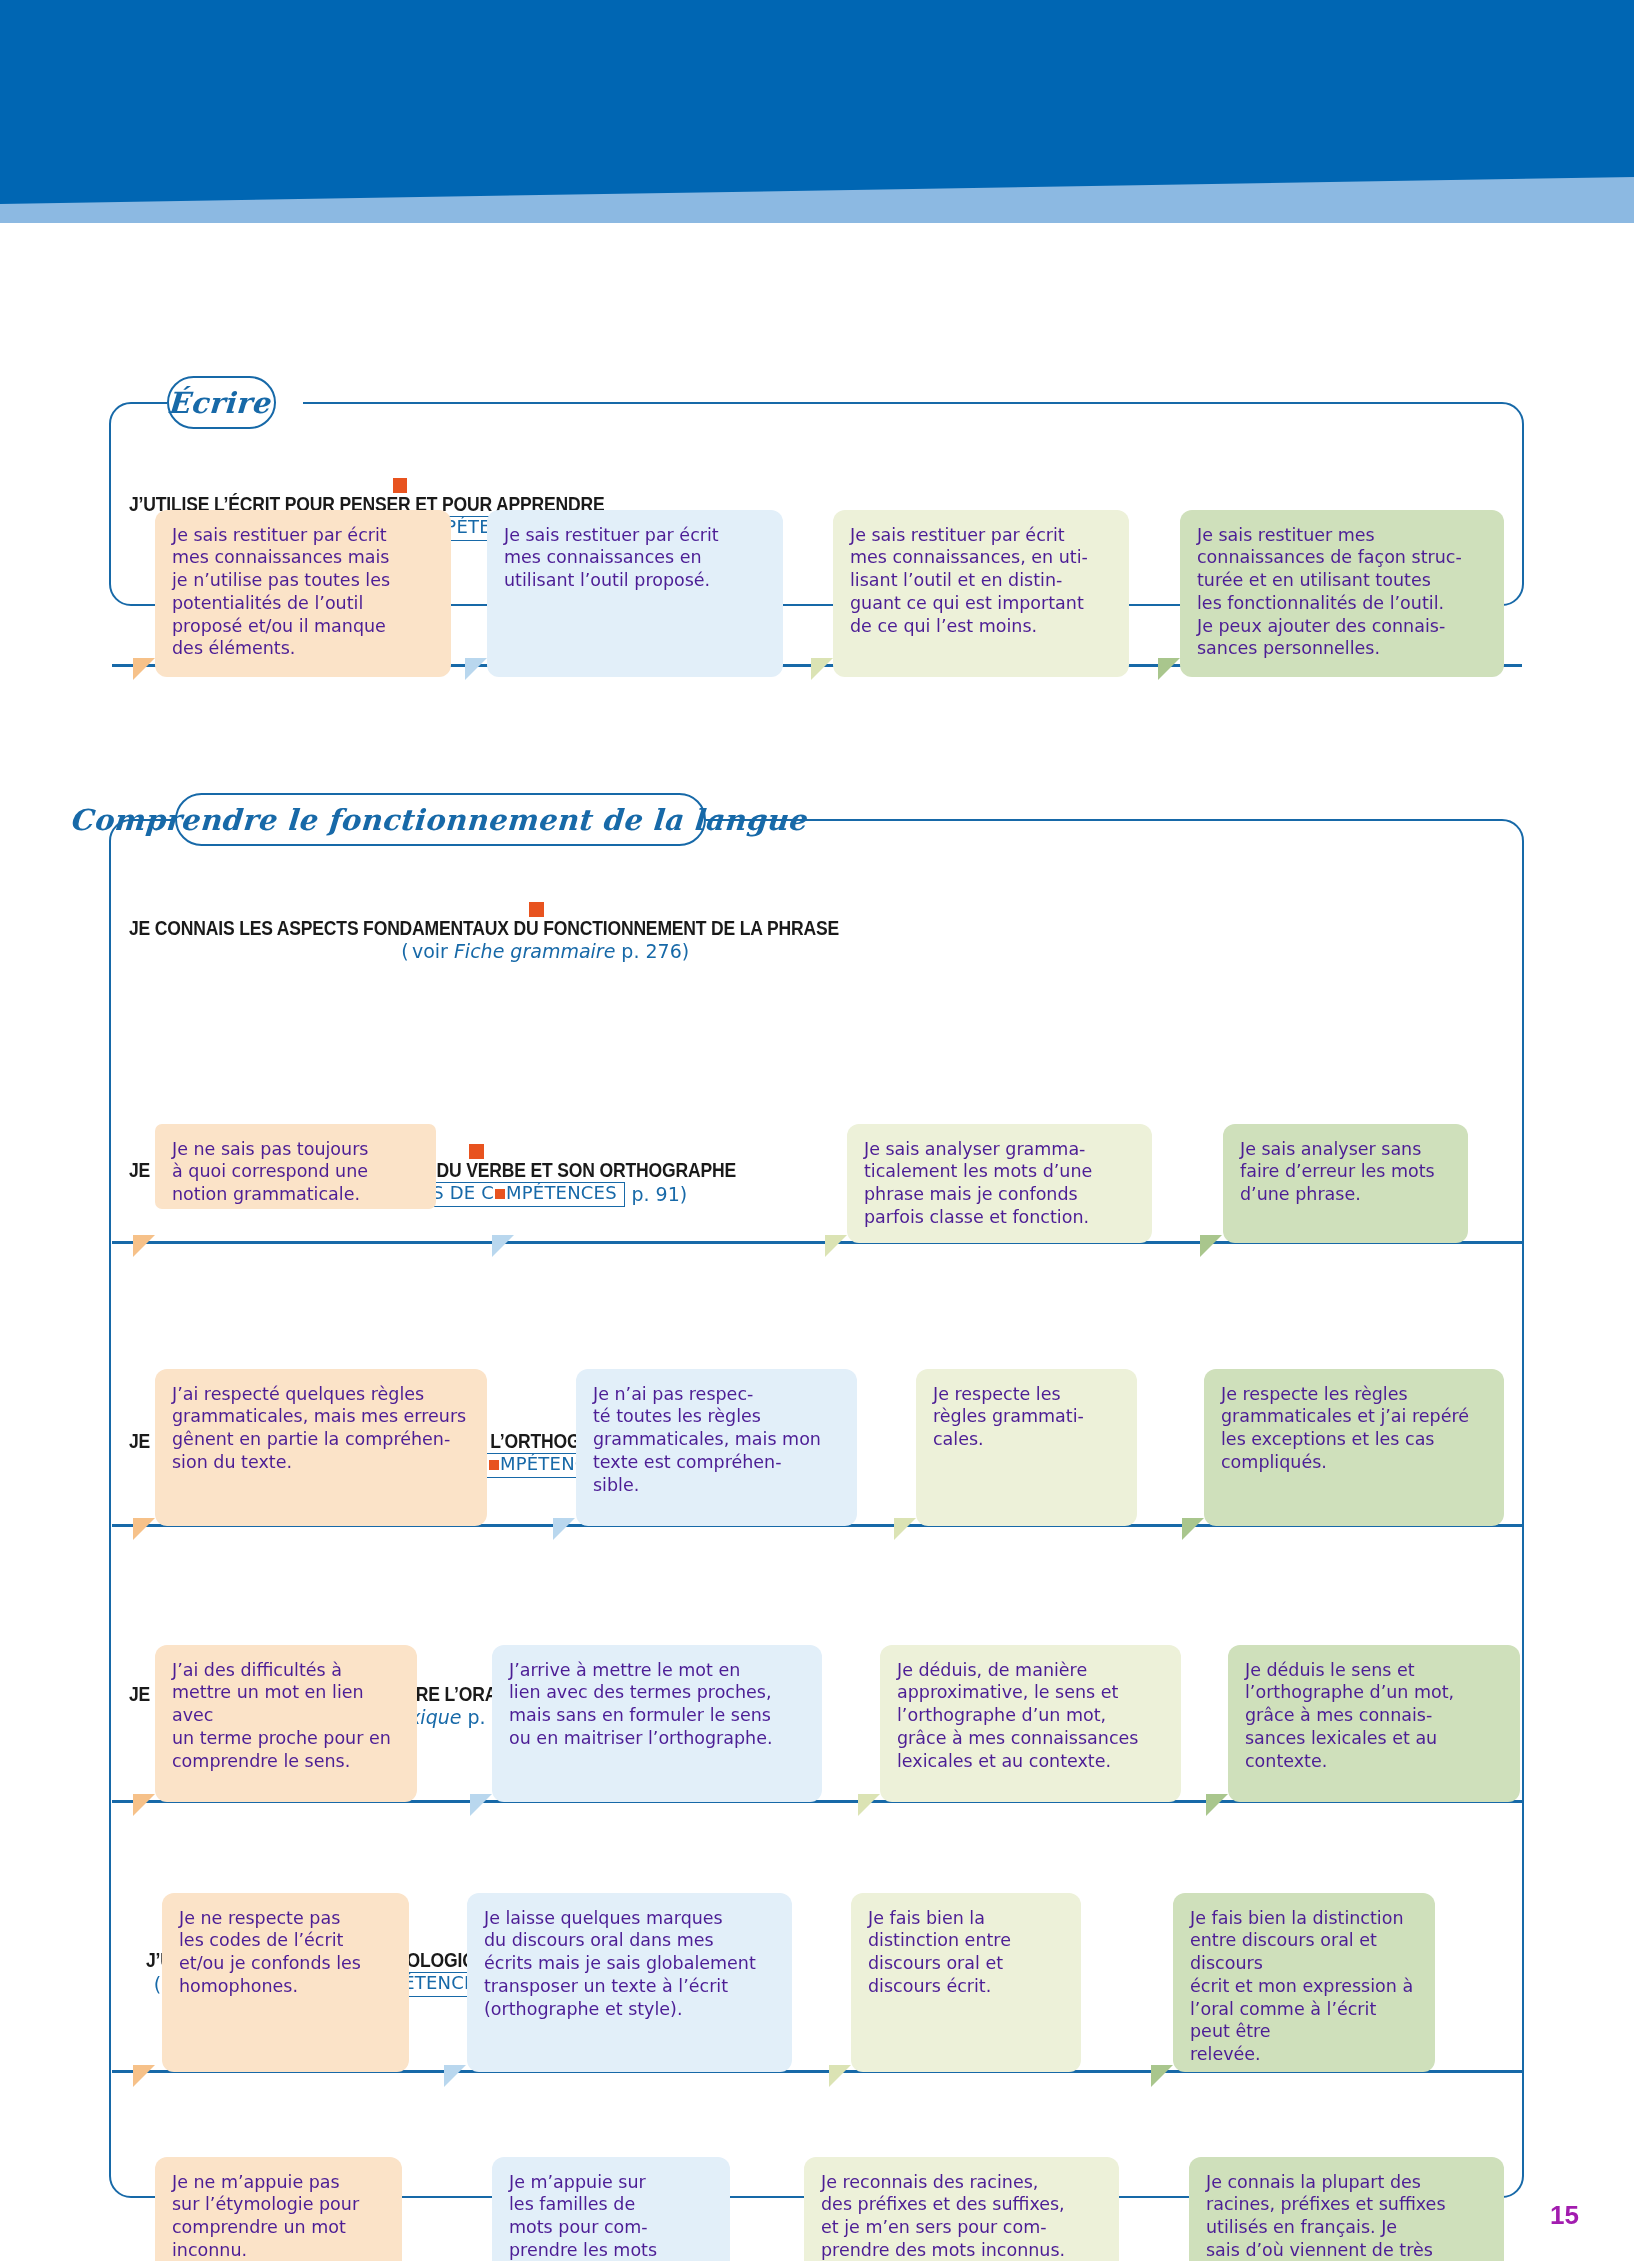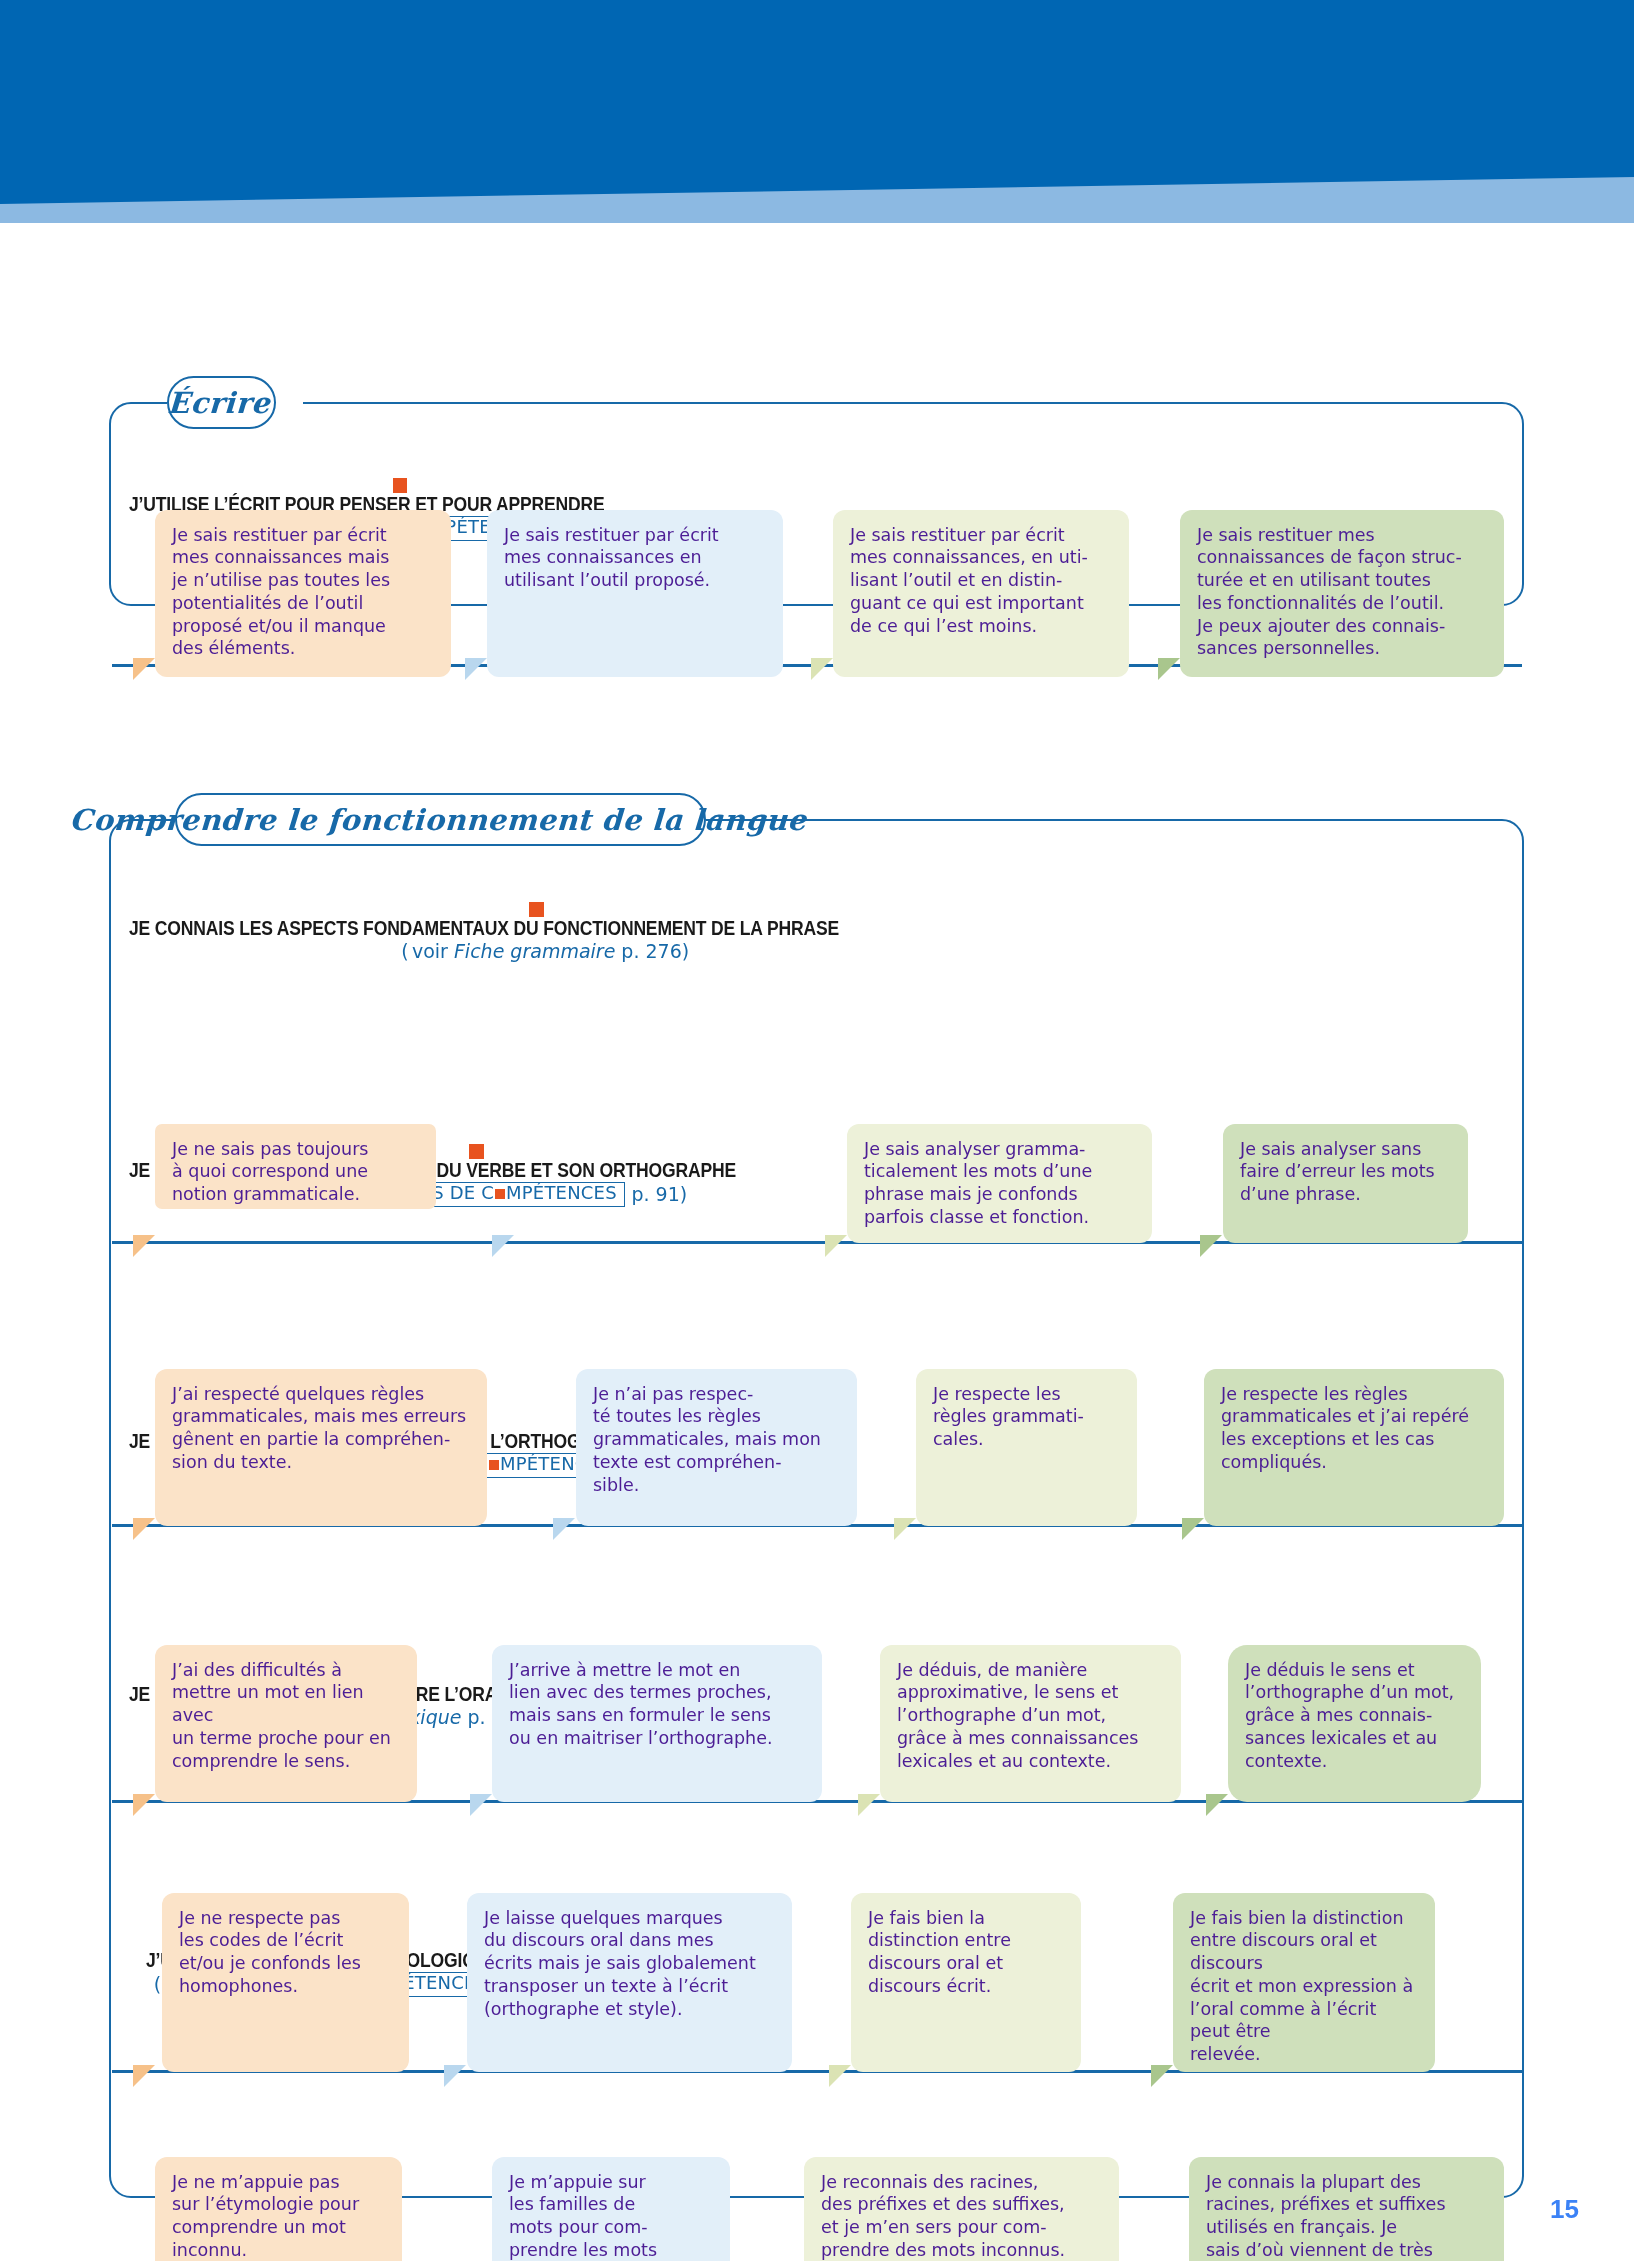--- a/index.html
+++ b/index.html
@@ -179,25 +179,25 @@
     position: absolute;
     height: 2.6px;
     background: #1769a8;
     z-index: 1;
   }
 
   
   .folio {
     position: absolute;
     right: 56px;
-    bottom: 36px;
+    bottom: 30px;
     font-family: "Liberation Sans", sans-serif;
     font-size: 26px;
     font-weight: 700;
-    color: #3b82f6;
+    color: #a21caf;
   }
 </style>
 </head>
 <body>
 
 <div class="banner">
   <div class="banner-light"></div>
   <div class="banner-dark"></div>
 </div>
 
@@ -395,21 +395,21 @@
 
   <div class="card lvl3" style="left:880px; top:1422px; width:301px; height:157px;">
     <span class="card-text">Je déduis, de manière
 approximative, le sens et
 l’orthographe d’un mot,
 grâce à mes connaissances
 lexicales et au contexte.</span>
   </div>
   <div class="tail tail-3" style="left:858px; top:1571px;"></div>
 
-  <div class="card lvl4" style="left:1228px; top:1422px; width:253px; height:157px;border-radius:19px;">
+  <div class="card lvl4" style="left:1228px; top:1422px; width:292px; height:157px;">
     <span class="card-text">Je déduis le sens et
 l’orthographe d’un mot,
 grâce à mes connais-
 sances lexicales et au
 contexte.</span>
   </div>
   <div class="tail tail-4" style="left:1206px; top:1571px;"></div>
 
   <div class="crit" style="left:129px; top:1445px;">
     <span class="bullet-square"></span>

